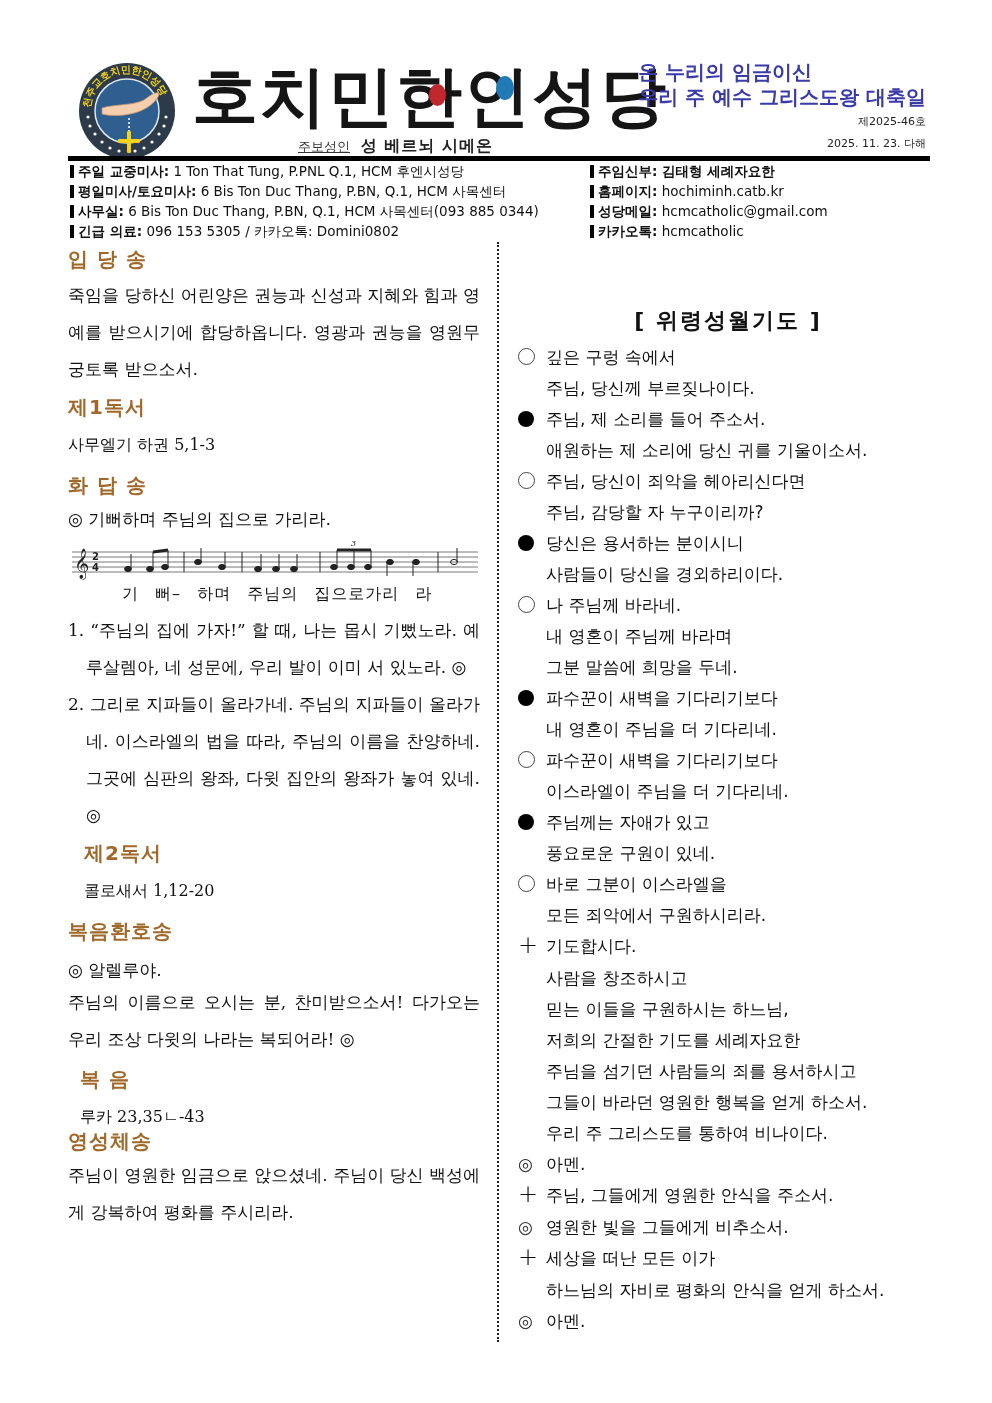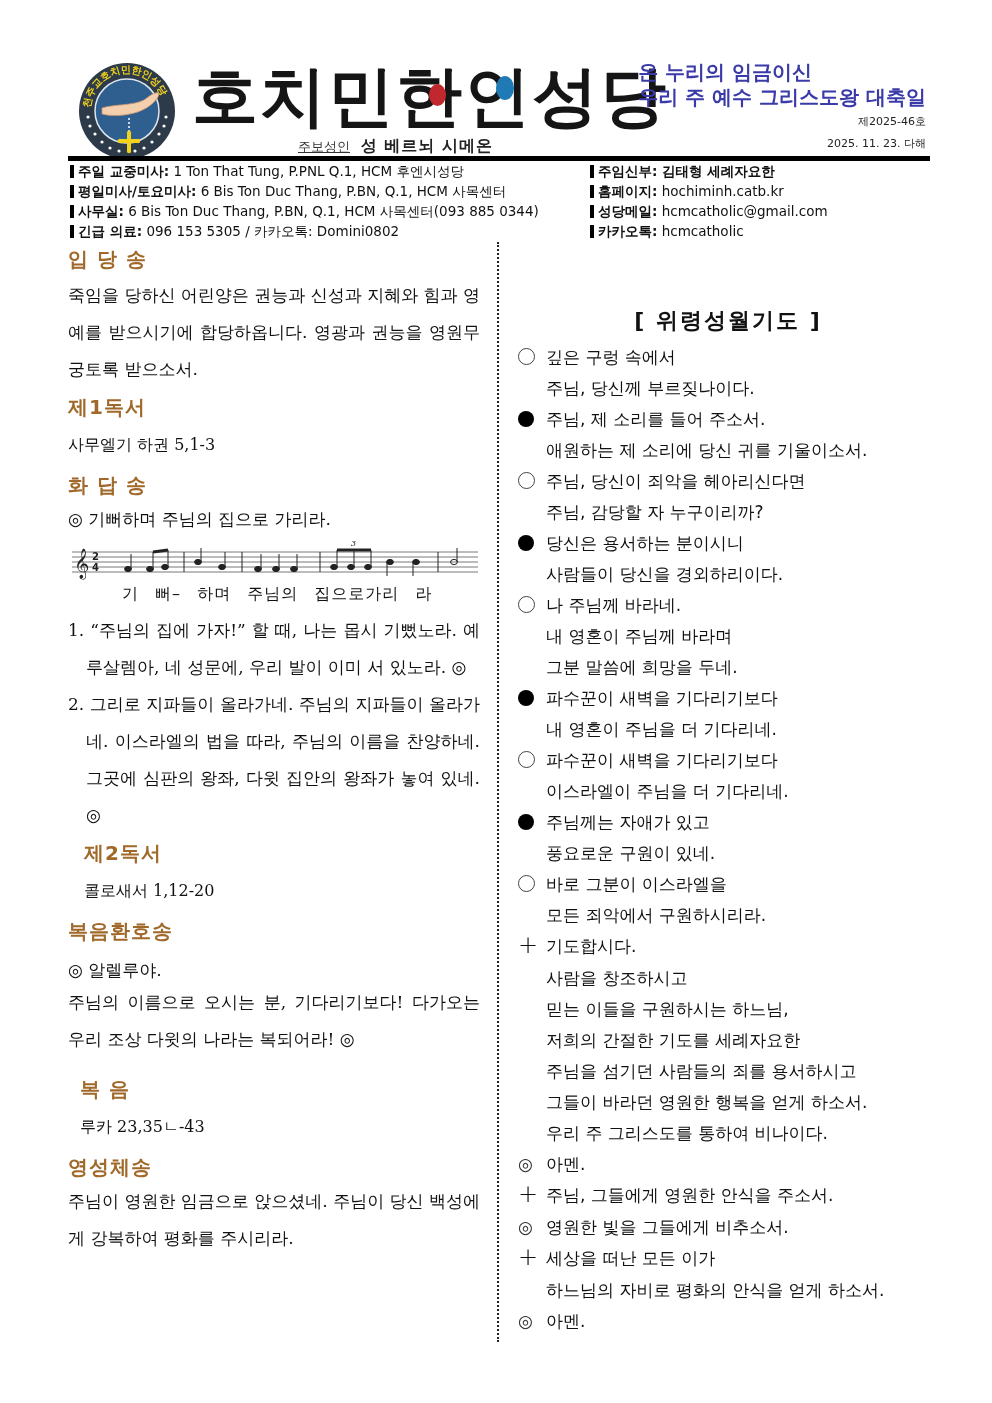--- a/index.html
+++ b/index.html
@@ -225,28 +225,28 @@
 
   <div class="sec-head" style="margin-top:6px;">
     <span class="sec-title">제2독서</span>
     <span class="ref" style="margin-left:16px;">콜로새서 1,12-20</span>
   </div>
 
   <div class="sec-head" style="margin-top:16px;">
     <span class="sec-title">복음환호송</span>
     <span class="ref" style="font-size:17px;">◎ 알렐루야.</span>
   </div>
-  <div class="body-text" style="margin-top:2px;">주님의 이름으로 오시는 분, 기다리기보다! 다가오는 우리 조상 다윗의 나라는 복되어라! ◎</div>
-
-  <div class="sec-head" style="margin-top:18px;gap:14px;">
+  <div class="body-text" style="margin-top:2px;">주님의 이름으로 오시는 분, 찬미받으소서! 다가오는 우리 조상 다윗의 나라는 복되어라! ◎</div>
+
+  <div class="sec-head" style="margin-top:8px;gap:14px;">
     <span class="sec-title">복 음</span>
     <span class="ref" style="margin-left:12px;">루카 23,35ㄴ-43</span>
   </div>
 
-  <div class="sec-title" style="margin-top:16px;">영성체송</div>
+  <div class="sec-title" style="">영성체송</div>
   <div class="body-text" style="margin-top:2px;">주님이 영원한 임금으로 앉으셨네. 주님이 당신 백성에게 강복하여 평화를 주시리라.</div>
 </div>
 
 <div class="col-right">
   <div class="prayer-title">[ 위령성월기도 ]</div>
   <div id="prayer-lines">
       <div class="pline">
         <span class="mark mark-open"></span>
         <span>깊은 구렁 속에서</span>
       </div>

